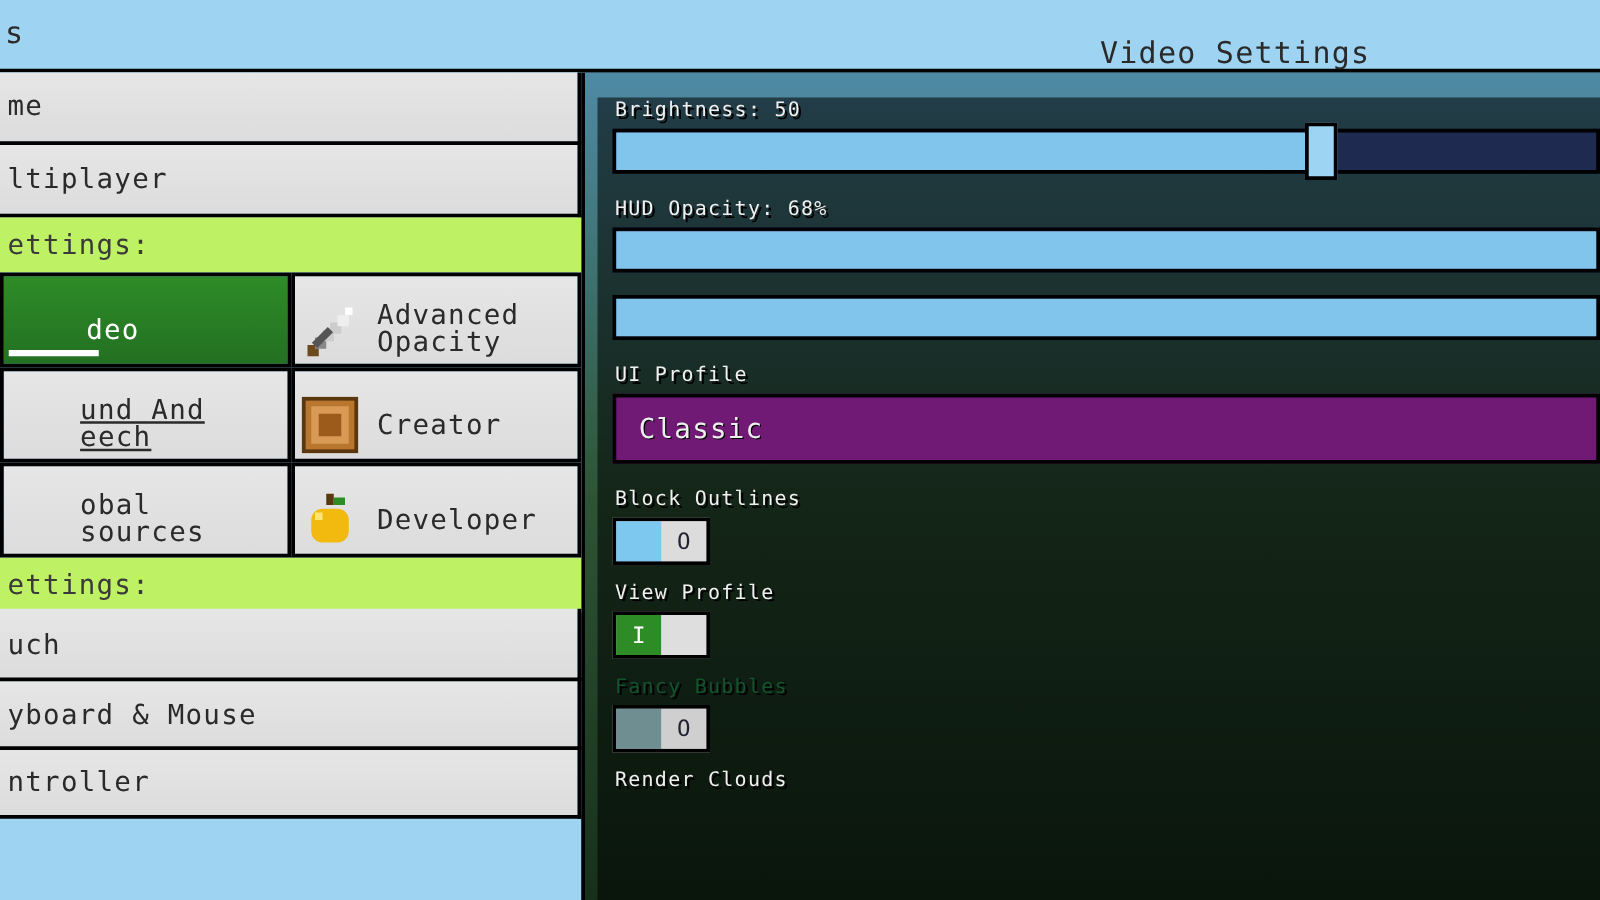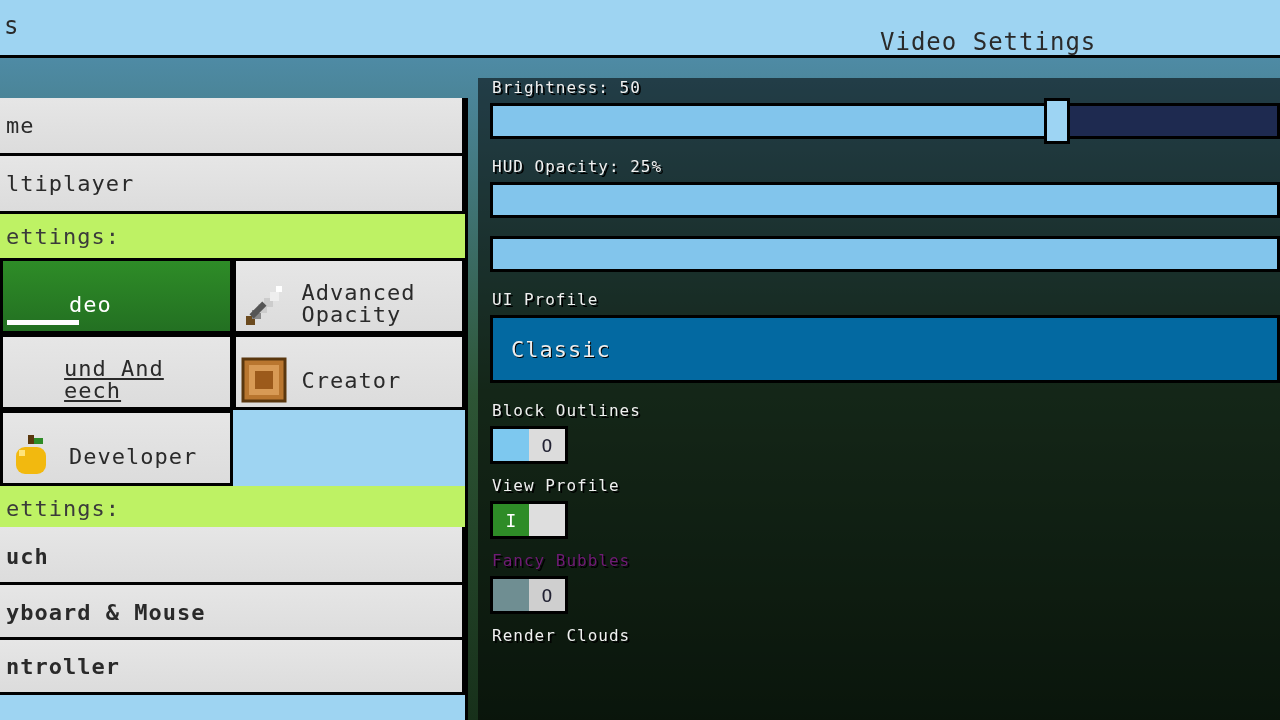--- a/index.html
+++ b/index.html
@@ -5,48 +5,48 @@
 * { margin:0; padding:0; box-sizing:border-box; font-family:"Lucida Console", Monaco, monospace; image-rendering:pixelated; }
 html,body { width:1280px; height:720px; overflow:hidden; }
 body { background:linear-gradient(180deg,#5494b8 0%, #2d5535 55%, #17301a 100%); position:relative; }
 
 .container { width:1280px; height:720px; position:relative; }
 .header { background:#9ed4f2; height:58px; display:flex; align-items:flex-start; border-bottom:3px solid #000; position:relative; }
 .header-left { color:#2a2a2a; font-size:24px; letter-spacing:1px; padding:12px 0 0 4px; }
 .header-title { position:absolute; left:50%; transform:translateX(-50%); right:auto; width:auto; left:880px; transform:none; top:28px; color:#2a2a2a; font-size:24px; letter-spacing:1px; }
 
 .body-row { display:flex; height:calc(720px - 58px); }
-.left-col { width:468px; flex:0 0 468px; background:#9ed4f2; border-right:3px solid #000; position:relative;margin-top:40px; }
+.left-col { width:468px; flex:0 0 468px; background:#9ed4f2; border-right:3px solid #000; position:relative; }
 .right-col { flex:1; padding:16px 0 0 22px; position:relative; }
 
 .nav-btn { height:58px; border:3px solid #000; border-left:none; border-top:none; background:linear-gradient(180deg,#e6e6e6 0%, #dcdcdc 100%); padding-left:6px; display:flex; align-items:center; color:#2a2a2a; font-size:22px; letter-spacing:1px; width:465px; margin-left:0; }
 .nav-btn.first { border-top:none; }
 
 .sect-label { height:44px; background:#bef264; color:#3a3a3a; font-size:22px; letter-spacing:1px; display:flex; align-items:center; padding-left:6px; }
 
 .grid { background:#9ed4f2; display:flex; flex-wrap:wrap; gap:0; padding-left:0; }
 .tile { width:50%; height:76px; border:3px solid #000; background:linear-gradient(180deg,#e6e6e6 0%, #dcdcdc 100%); display:flex; align-items:center; gap:14px; padding:16px 12px 0 4px; color:#2a2a2a; font-size:22px; letter-spacing:1px; position:relative; }
 .tile.active { background:linear-gradient(180deg,#2e8c27 0%, #237022 100%); color:#fff; }
 .tile.active::after { content:""; position:absolute; left:4px; bottom:6px; height:5px; width:72px; background:#fff; }
 .tile .icon { width:48px; height:48px; display:flex; align-items:center; justify-content:center; }
 
 .icon svg { width:48px; height:48px; }
 
-.nav-list2 .nav-btn { border-top:3px solid #000; border-bottom:none; margin-top:-3px;font-weight:bold;}
+.nav-list2 .nav-btn { border-top:3px solid #000; border-bottom:none; margin-top:-3px;}
 .nav-list2 .nav-btn:first-child { border-top:none;}
 .nav-list2 .nav-btn:last-child { border-bottom:3px solid #000;}
 
 .setting-label { color:#f0f0f0; font-size:16px; letter-spacing:1px; margin:4px 0 6px 2px; text-shadow:2px 2px 0 #000; }
-.setting-label.dim { color:#701a75; text-shadow:2px 2px 0 #000; }
+.setting-label.dim { color:#14532d; text-shadow:2px 2px 0 #000; }
 
 .slider { position:relative; height:36px; border:3px solid #000; background:#1e2a50; margin-bottom:18px; margin-right:0; }
 .slider .track-fill { height:100%; background:#82c5ec; position:absolute; left:0; top:0; }
 .slider .handle { width:26px; height:46px; background:#9dd4f3; border:3px solid #000; position:absolute; top:-8px; transform:translateX(-50%); }
 
-.dropdown { border:3px solid #000; height:68px; background:#0369a1; display:flex; align-items:center; padding-left:18px; margin:6px 0 18px 0; color:#eee; font-size:22px; letter-spacing:1px; text-shadow:1px 1px 0 #000; }
+.dropdown { border:3px solid #000; height:56px; background:#701a75; display:flex; align-items:center; padding-left:18px; margin:6px 0 18px 0; color:#eee; font-size:22px; letter-spacing:1px; text-shadow:1px 1px 0 #000; }
 
 .toggle { width:78px; height:38px; border:3px solid #000; display:flex; margin:4px 0 12px 0; background:#b9b9b9; }
 .toggle .half { flex:1; display:flex; align-items:center; justify-content:center; color:#223; font-size:18px; }
 .toggle.off { background:#b9b9b9; }
 .toggle.off .half.left { background:#7dc8ef; }
 .toggle.off .half.right { background:#dcdcdc; }
 .toggle.on .half.left { background:#2e8c27; color:#fff; }
 .toggle.on .half.right { background:#dedede; }
 .toggle.disabled .half.left { background:#6f8e92; color:#333; }
 .toggle.disabled .half.right { background:#cfcfcf; }
@@ -103,20 +103,24 @@
         <span class="icon">
           <svg viewBox="0 0 16 16">
                 <rect x="1" y="1" width="14" height="14" fill="#b9762f" stroke="#5a370e" stroke-width="1"></rect>
                 <rect x="3" y="3" width="10" height="10" fill="#d89a55"></rect>
                 <rect x="5" y="5" width="6" height="6" fill="#9c5a1b"></rect>
               </svg>
         </span>
         <span>Creator</span>
       </div>
       <div class="tile">
+        <span class="icon"></span>
+        <span style="line-height:1;">obal sources</span>
+      </div>
+      <div class="tile">
         <span class="icon">
           <svg viewBox="0 0 16 16">
                 <rect x="7" y="1" width="2" height="3" fill="#5a370e"></rect>
                 <rect x="9" y="2" width="3" height="2" fill="#2e8c27"></rect>
                 <rect x="3" y="5" width="10" height="9" rx="3" fill="#f2b90f"></rect>
                 <rect x="4" y="6" width="2" height="2" fill="#ffe47a"></rect>
               </svg>
         </span>
         <span>Developer</span>
       </div>
@@ -138,21 +142,21 @@
   </div>
 
   <div class="right-col">
     <div class="right-inner">
       <div class="setting-label">Brightness: 50</div>
       <div class="slider">
         <div class="track-fill" style="width:72%"></div>
         <div class="handle" style="left:72%"></div>
       </div>
 
-      <div class="setting-label">HUD Opacity: 25%</div>
+      <div class="setting-label">HUD Opacity: 68%</div>
       <div class="slider">
         <div class="track-fill" style="width:100%"></div>
       </div>
 
       <div class="slider">
         <div class="track-fill" style="width:100%"></div>
       </div>
 
       <div class="setting-label">UI Profile</div>
       <div class="dropdown">

